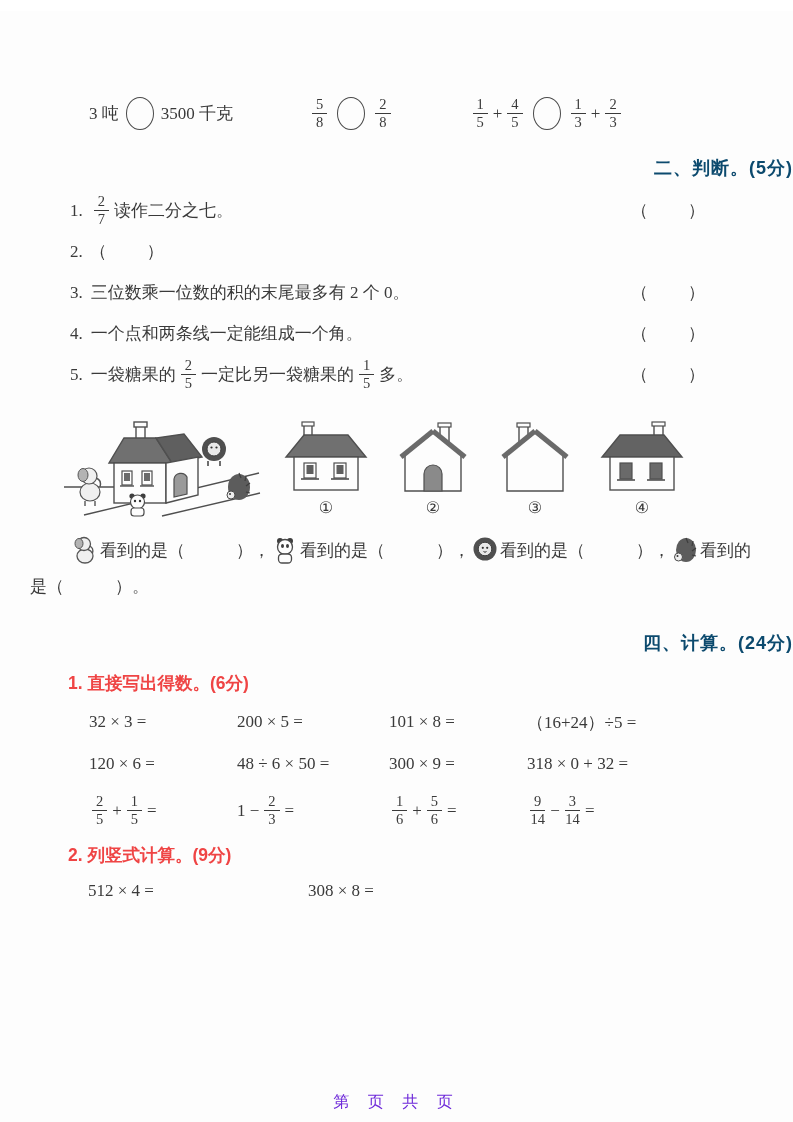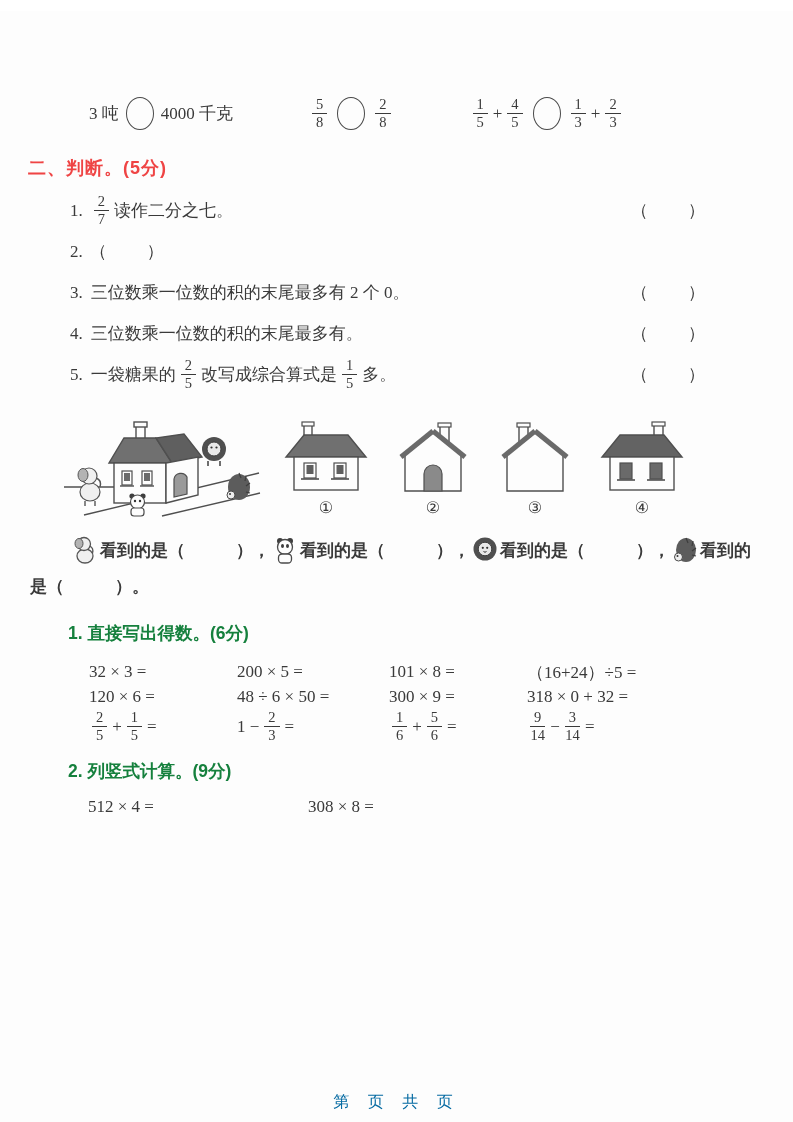--- a/index.html
+++ b/index.html
@@ -20,64 +20,64 @@
   }
   .tk { margin:0 1px; }
   .frac {
     display:inline-flex; flex-direction:column; align-items:center;
     line-height:1.05; margin:0 4px; font-size:14.5px; vertical-align:middle;
   }
   .frac .n { display:block; padding:0 4px 1px; border-bottom:1.2px solid #3a3a3a; }
   .frac .d { display:block; padding-top:1px; }
   
   .sec-head {
-    margin:26px 0 0 28px; font-size:18px; font-weight:bold; color:#ef4444;
-    font-family:"Liberation Sans","DejaVu Sans",sans-serif; letter-spacing:1px;
+    margin:26px 0 0 28px; font-size:18px; font-weight:bold; color:#0c4a6e;
+    font-family:"Liberation Sans","DejaVu Sans",sans-serif; letter-spacing:1px;text-align:right;
   }
   
   .judge-list { margin-top:10px; }
   .judge-item { display:flex; align-items:center; min-height:41px; margin-left:70px; margin-right:86px; }
   .judge-no { margin-right:7px; }
   .judge-body { flex:1; display:flex; align-items:center; flex-wrap:wrap; }
   .judge-answer { white-space:nowrap; letter-spacing:2px; }
   
   .illustration-row { margin:18px 0 0 62px; display:flex; align-items:flex-end; }
   .scene { width:200px; height:104px; }
   .house-block { margin-left:16px; text-align:center; }
   .house-block svg { display:block; }
   .house-label { font-size:16px; color:#3a3a3a; margin-top:2px; }
   .fill-line { margin:16px 30px 0 30px; line-height:2.1; text-indent:40px; }
-  .fill-seg { white-space:normal;font-weight:bold; }
+  .fill-seg { white-space:normal; }
   .animal-ic { display:inline-block; width:26px; height:28px; vertical-align:-8px; margin:0 2px; }
   
-  .sub-title { margin:16px 0 0 68px; font-size:17.5px; color:#15803d;
+  .sub-title { margin:16px 0 0 68px; font-size:17.5px; color:#ef4444;
     font-family:"Liberation Sans","DejaVu Sans",sans-serif; font-weight:bold; }
   .calc-grid { margin:16px 30px 0 88px; display:grid;
-    grid-template-columns:148px 152px 138px auto; row-gap:3px; align-items:center; }
+    grid-template-columns:148px 152px 138px auto; row-gap:20px; align-items:center; }
   .calc-cell { display:flex; align-items:center; white-space:nowrap; }
   .vert-row { margin:14px 30px 0 88px; display:grid; grid-template-columns:220px 216px auto; }
   .vert-cell { white-space:nowrap; }
   
   .footer {
     position:absolute; bottom:20px; left:0; width:100%; text-align:center;
-    font-size:16px; color:#0369a1; letter-spacing:7px;
+    font-size:16px; color:#6d28d9; letter-spacing:7px;
     font-family:"Liberation Sans","DejaVu Sans",sans-serif;
   }
   svg .ln { stroke:#4f4f4f; stroke-width:1.4; fill:none; }
 </style>
 </head>
 <body>
 
 <div class="sheet">
 
   <div class="cmp-row" id="cmp-row">
       <span class="cmp-item">
         <span class="tk">3 吨</span>
         <span class="cmp-circle"></span>
-        <span class="tk">4000 千克</span>
+        <span class="tk">3500 千克</span>
       </span>
       <span class="cmp-item">
         <span class="frac">
           <span class="n">5</span>
           <span class="d">8</span>
         </span>
         <span class="cmp-circle"></span>
         <span class="frac">
           <span class="n">2</span>
           <span class="d">8</span>
@@ -126,33 +126,33 @@
       <div class="judge-item">
         <span class="judge-no">3.</span>
         <span class="judge-body">
           <span class="tk">三位数乘一位数的积的末尾最多有 2 个 0。</span>
         </span>
         <span class="judge-answer">（　　）</span>
       </div>
       <div class="judge-item">
         <span class="judge-no">4.</span>
         <span class="judge-body">
-          <span class="tk">三位数乘一位数的积的末尾最多有。</span>
+          <span class="tk">一个点和两条线一定能组成一个角。</span>
         </span>
         <span class="judge-answer">（　　）</span>
       </div>
       <div class="judge-item">
         <span class="judge-no">5.</span>
         <span class="judge-body">
           <span class="tk">一袋糖果的</span>
           <span class="frac">
             <span class="n">2</span>
             <span class="d">5</span>
           </span>
-          <span class="tk">改写成综合算式是</span>
+          <span class="tk">一定比另一袋糖果的</span>
           <span class="frac">
             <span class="n">1</span>
             <span class="d">5</span>
           </span>
           <span class="tk">多。</span>
         </span>
         <span class="judge-answer">（　　）</span>
       </div>
     </div>
 
@@ -291,20 +291,21 @@
             <circle cx="10.8" cy="11.8" r="1.1" fill="#2e2e2e"></circle>
             <circle cx="15.2" cy="11.8" r="1.1" fill="#2e2e2e"></circle>
             <path d="M11.5 15.5 q1.5 1.5 3 0" fill="none" stroke="#2e2e2e" stroke-width="1"></path>
           </svg></span><span>看到的是（　　　），</span></span><span class="fill-seg"><span><svg class="animal-ic" viewBox="0 0 26 28">
             <ellipse cx="14" cy="14" rx="10" ry="12" fill="#5c5c5c"></ellipse>
             <path d="M14 2 l2 5 M21 5 l-1 5 M24 12 l-4 3 M24 20 l-4 -1" stroke="#3d3d3d" stroke-width="1.2" fill="none"></path>
             <circle cx="6.5" cy="21" r="4" fill="#eeeeee" stroke="#4a4a4a" stroke-width="1"></circle>
             <circle cx="5.5" cy="20" r="1" fill="#333"></circle>
           </svg></span><span>看到的是（　　　）。</span></span></div>
 
+  <div class="sec-head">四、计算。(24分)</div>
   <div class="sub-title">1. 直接写出得数。(6分)</div>
   <div class="calc-grid" id="calc-grid">
       <div class="calc-cell">
         <span class="tk">32 × 3 =</span>
       </div>
       <div class="calc-cell">
         <span class="tk">200 × 5 =</span>
       </div>
       <div class="calc-cell">
         <span class="tk">101 × 8 =</span>

